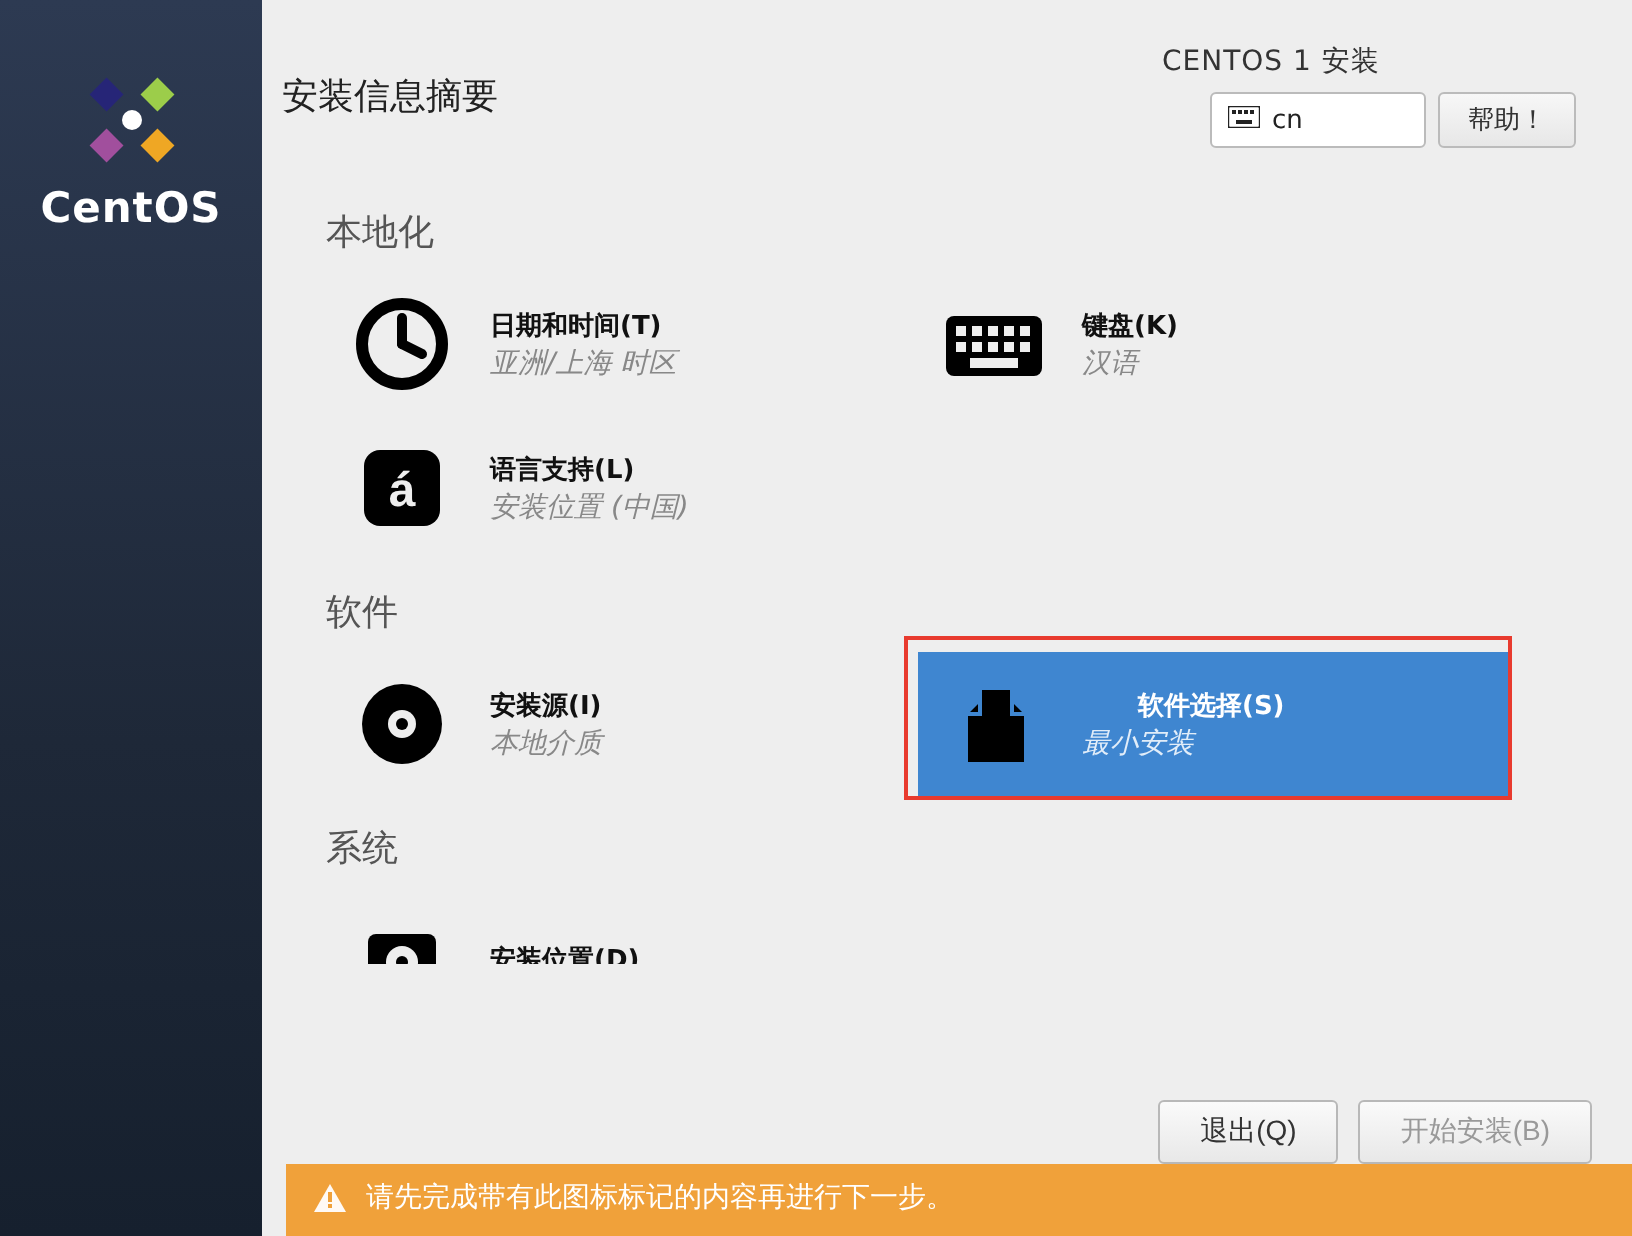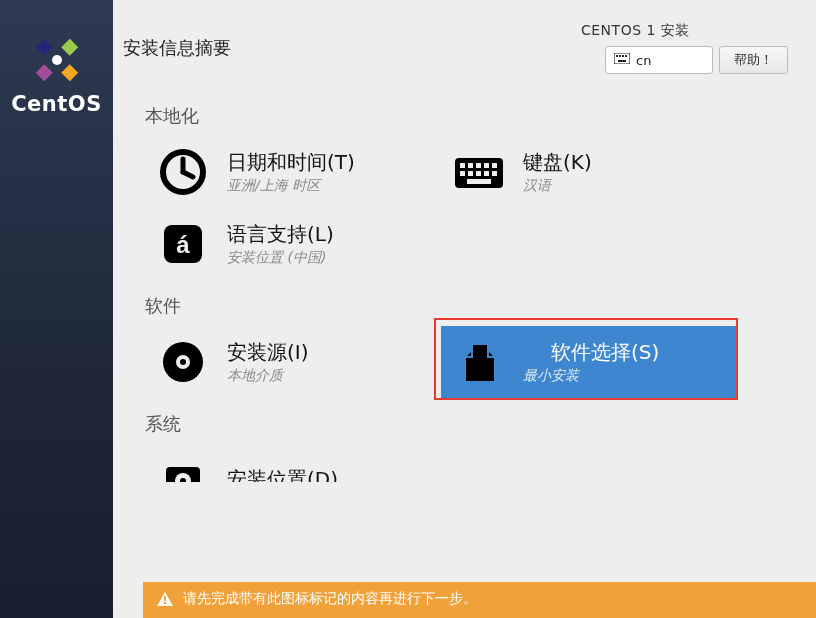--- a/index.html
+++ b/index.html
@@ -6,21 +6,21 @@
   body {
     width: 816px;
     height: 618px;
     font-family: "DejaVu Sans", "Cantarell", sans-serif;
     background: #eeeeee;
     overflow: hidden;
     position: relative;
   }
   .root { display: flex; width: 100%; height: 100%; }
   .sidebar {
-    width: 113px;
+    width: 131px;
     height: 100%;
     background: linear-gradient(to bottom, #2d3a52 0%, #1e2838 60%, #16202e 100%);
     display: flex;
     flex-direction: column;
     align-items: center;
     padding-top: 34px;
   }
   .logo-wrap { display:flex; flex-direction:column; align-items:center; gap:6px; }
   .logo-text { color:#fff; font-weight:700; font-size:21px; letter-spacing:0.5px; }
 
@@ -65,21 +65,21 @@
     grid-template-columns: 296px 296px;
     column-gap: 0px;
   }
   .spoke {
     display:flex; align-items:center; gap:16px;
     padding:8px 10px 8px 10px;
     cursor:pointer;
     position:relative;
   }
   .spoke-icon { width:56px; height:56px; display:flex; align-items:center; justify-content:center; flex-shrink:0; }
-  .spoke-text .t1 { font-size:20px; color:#111; font-weight:400; }
+  .spoke-text .t1 { font-size:13px; color:#111; font-weight:700; }
   .spoke-text .t2 { font-size:14px; color:#888; font-style:italic; margin-top:1px; }
   .spoke.selected {
     background:#3f86d0;
   }
   .spoke.selected .t1 { color:#fff;margin-left:28px; }
   .spoke.selected .t2 { color:#e1edf9; }
   .highlight-box {
     position:absolute;
     border:2px solid #e83a2e;
     pointer-events:none;
@@ -259,20 +259,27 @@
           </div>
           <div class="spoke-text">
             <div class="t1">安装位置(D)</div>
             <div class="t2"></div>
           </div>
         </div>
       </div>
 
     </div>
 
+    <div class="footer-area">
+      <div class="footer-buttons">
+        <button class="footer-btn">退出(Q)</button>
+        <button class="footer-btn disabled">开始安装(B)</button>
+      </div>
+      <div class="footer-hint">在点击'开始安装'按钮前我们并不会操作您的磁盘。</div>
+    </div>
   </main>
 </div>
 
 <div class="warning-bar">
   <span class="warn-icon">
     <svg width="16" height="14" viewBox="0 0 16 14">
         <path d="M8 0 L16 14 L0 14 Z" fill="#fff" opacity="0.95"></path>
         <rect x="7" y="4" width="2" height="5" fill="#f0a13a"></rect>
         <rect x="7" y="10" width="2" height="2" fill="#f0a13a"></rect>
       </svg>

